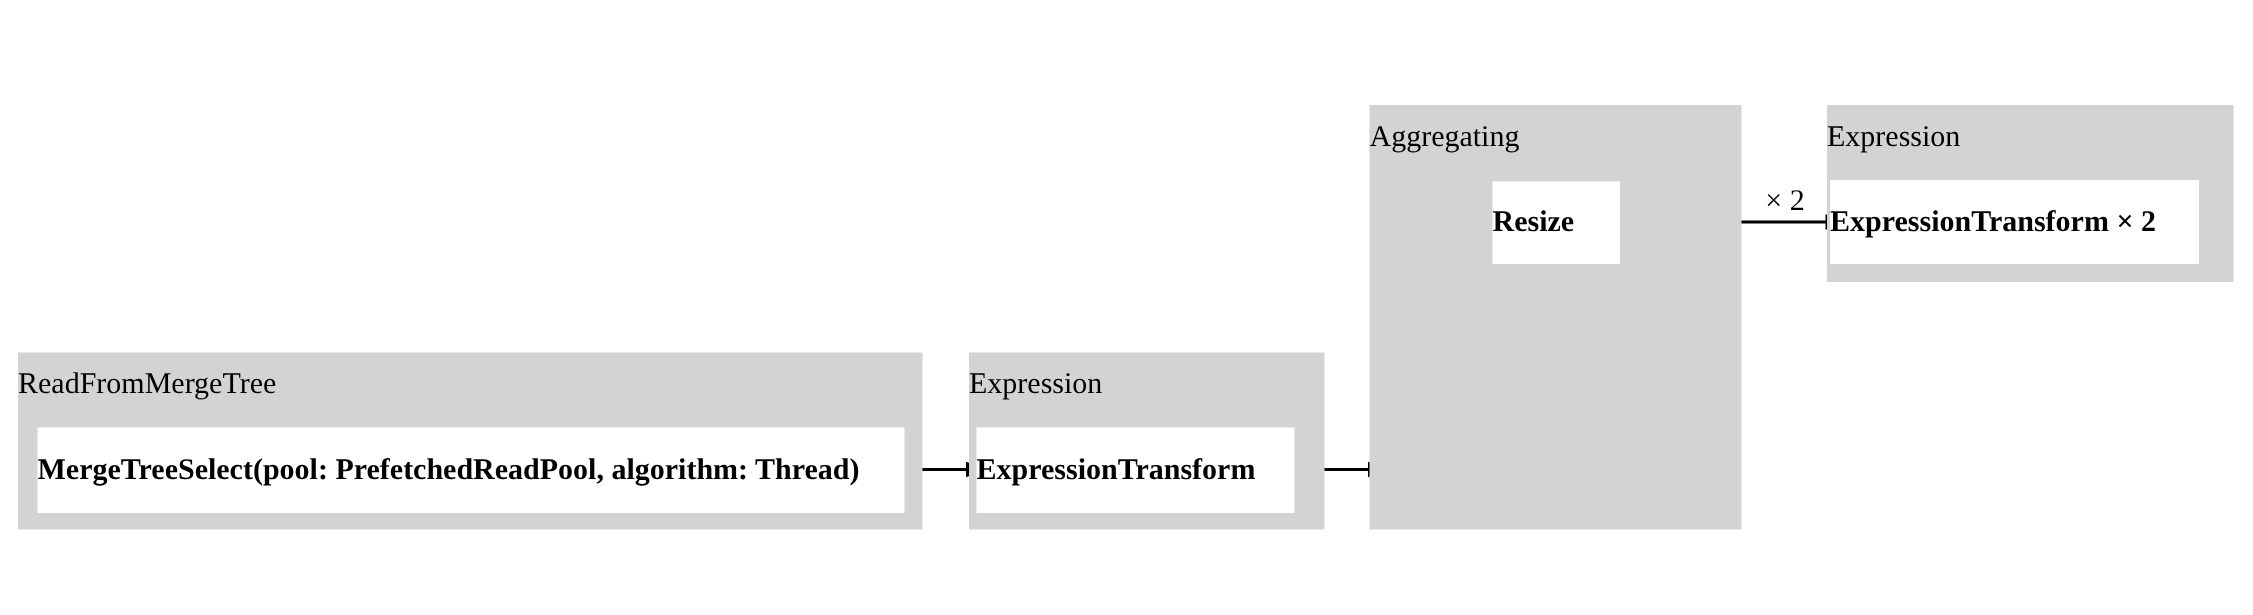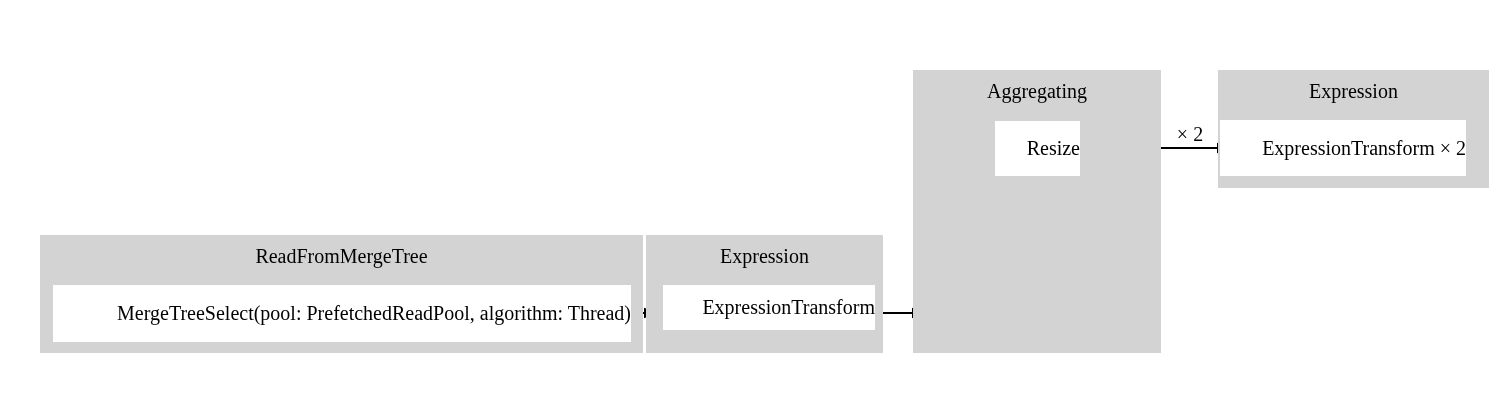--- a/index.html
+++ b/index.html
@@ -28,30 +28,30 @@
     position: absolute;
     background: #d3d3d3;
   }
   .cluster-label {
     position: absolute;
     top: 8px;
     left: 0;
     width: 100%;
     height: 26px;
     line-height: 26px;
-    text-align: center;
     font-size: 20px;
     white-space: nowrap;
   }
   .node {
     position: absolute;
     background: #ffffff;
     display: flex;
     align-items: center;
-    justify-content: flex-end;
+    justify-content: flex-start;
+    font-weight: bold;
   }
   .node-label {
     font-size: 20px;
     white-space: nowrap;
   }
   .edge-label {
     position: absolute;
     left: 1155px;
     top: 122px;
     width: 70px;
@@ -85,30 +85,30 @@
     </g>
 
     <g>
       <line x1="1080" y1="148" x2="1219" y2="148" stroke="#000000" stroke-width="2"></line>
       <polygon points="1231,148 1217,142.8 1217,153.2" fill="#000000"></polygon>
     </g>
   </svg>
 
   <div class="edge-label">× 2</div>
 
-  <div class="cluster" style="left:12px; top:235px; width:603px; height:118px;margin-left:28px;">
+  <div class="cluster" style="left:12px; top:235px; width:603px; height:118px;">
     <div class="cluster-label">ReadFromMergeTree</div>
     <div class="node" style="left:13px; top:50px; width:578px; height:57px;">
       <span class="node-label">MergeTreeSelect(pool: PrefetchedReadPool, algorithm: Thread)</span>
     </div>
   </div>
 
   <div class="cluster" style="left:646px; top:235px; width:237px; height:118px;">
     <div class="cluster-label">Expression</div>
-    <div class="node" style="left:17px; top:50px; width:212px; height:45px;">
+    <div class="node" style="left:5px; top:50px; width:212px; height:57px;">
       <span class="node-label">ExpressionTransform</span>
     </div>
   </div>
 
   <div class="cluster" style="left:913px; top:70px; width:248px; height:283px;">
     <div class="cluster-label">Aggregating</div>
     <div class="node" style="left:82px; top:51px; width:85px; height:55px;">
       <span class="node-label">Resize</span>
     </div>
   </div>

